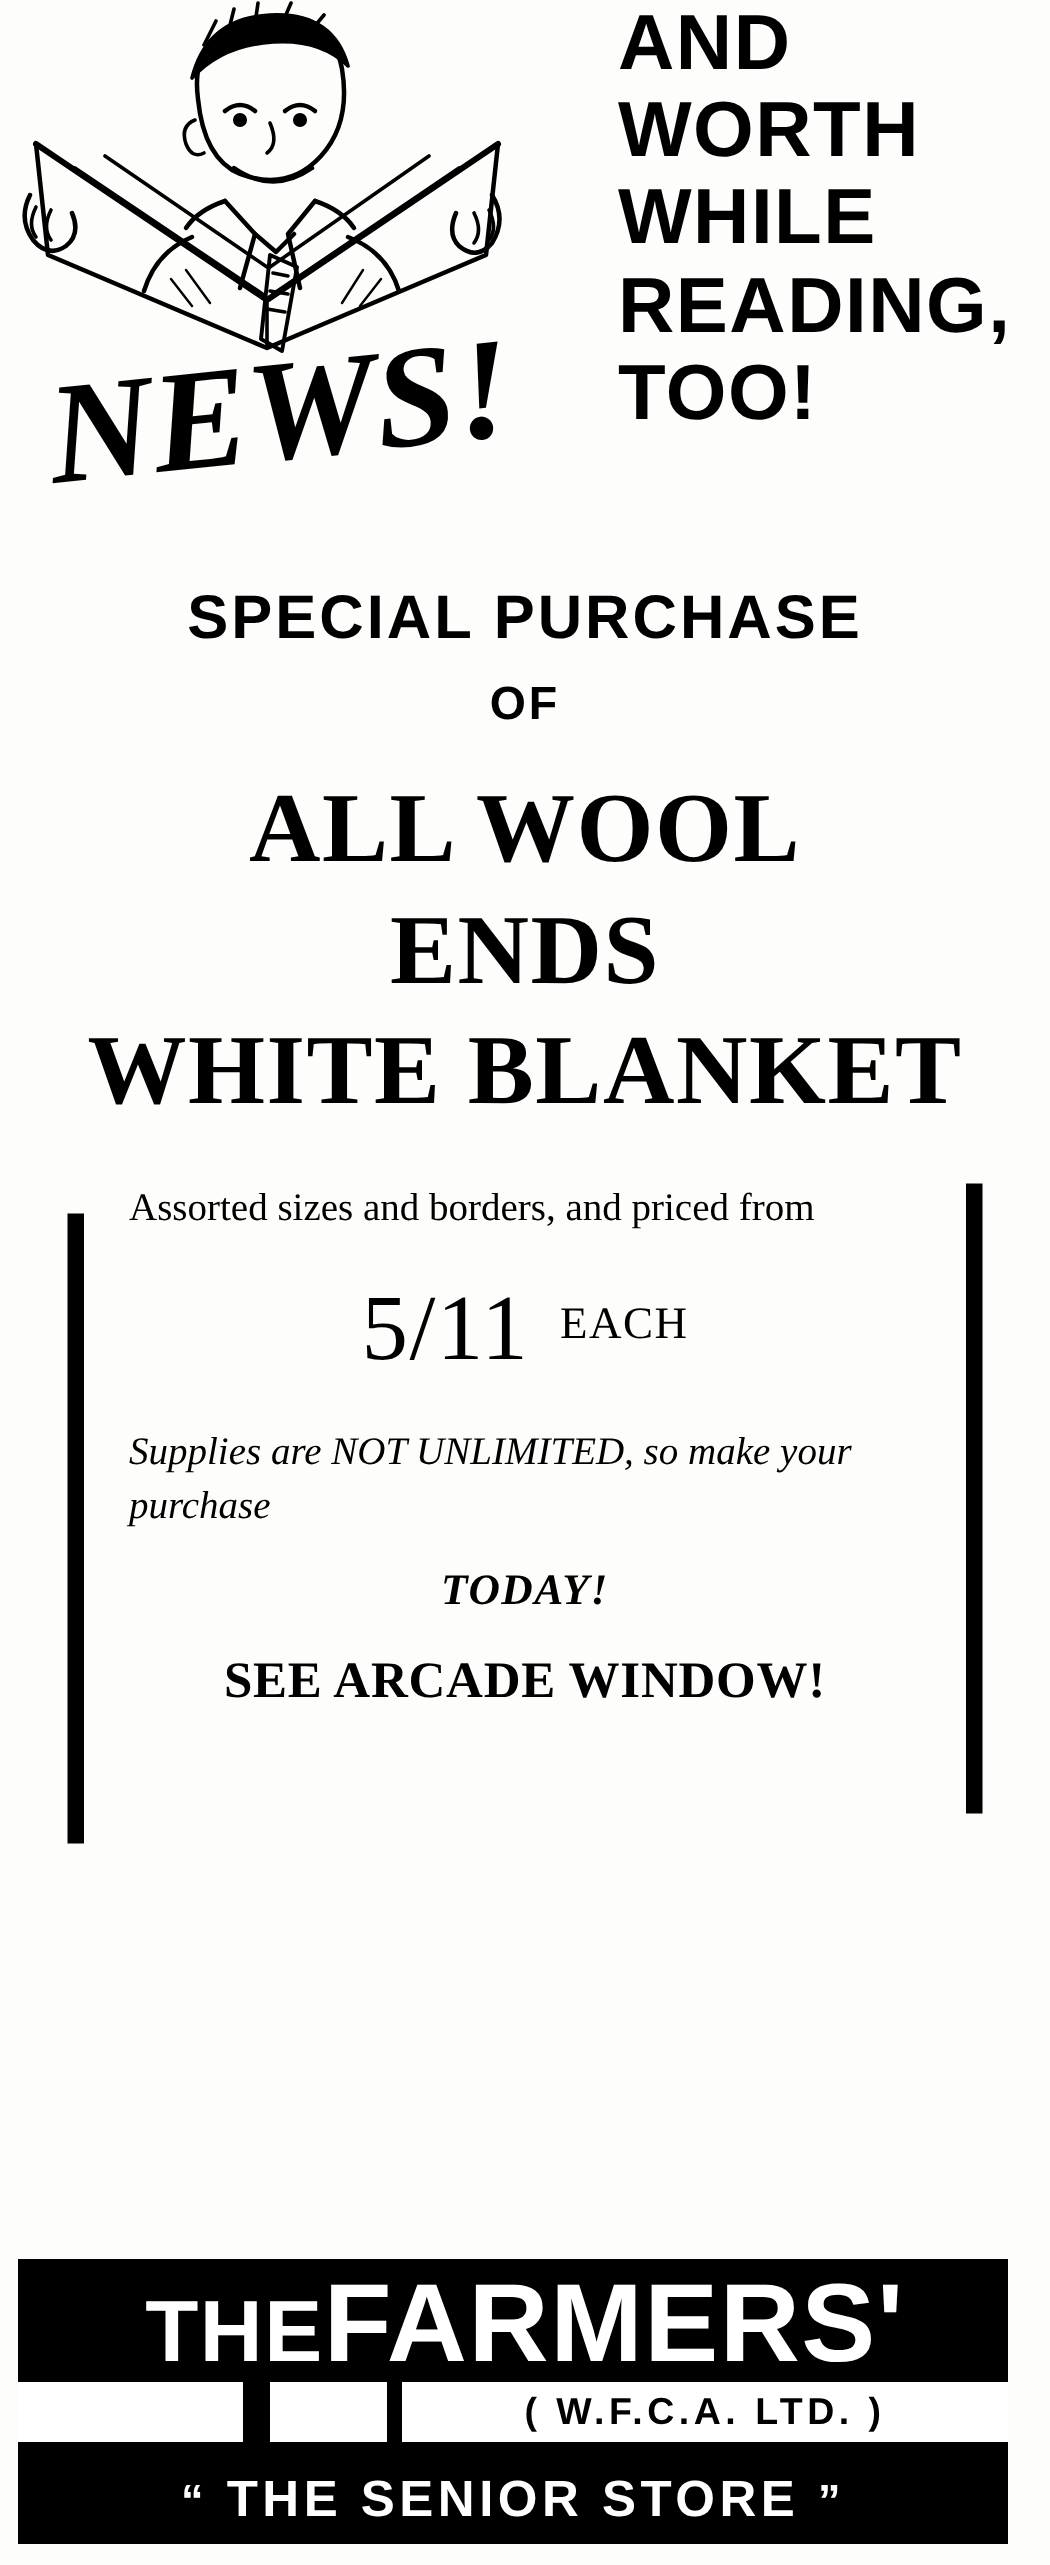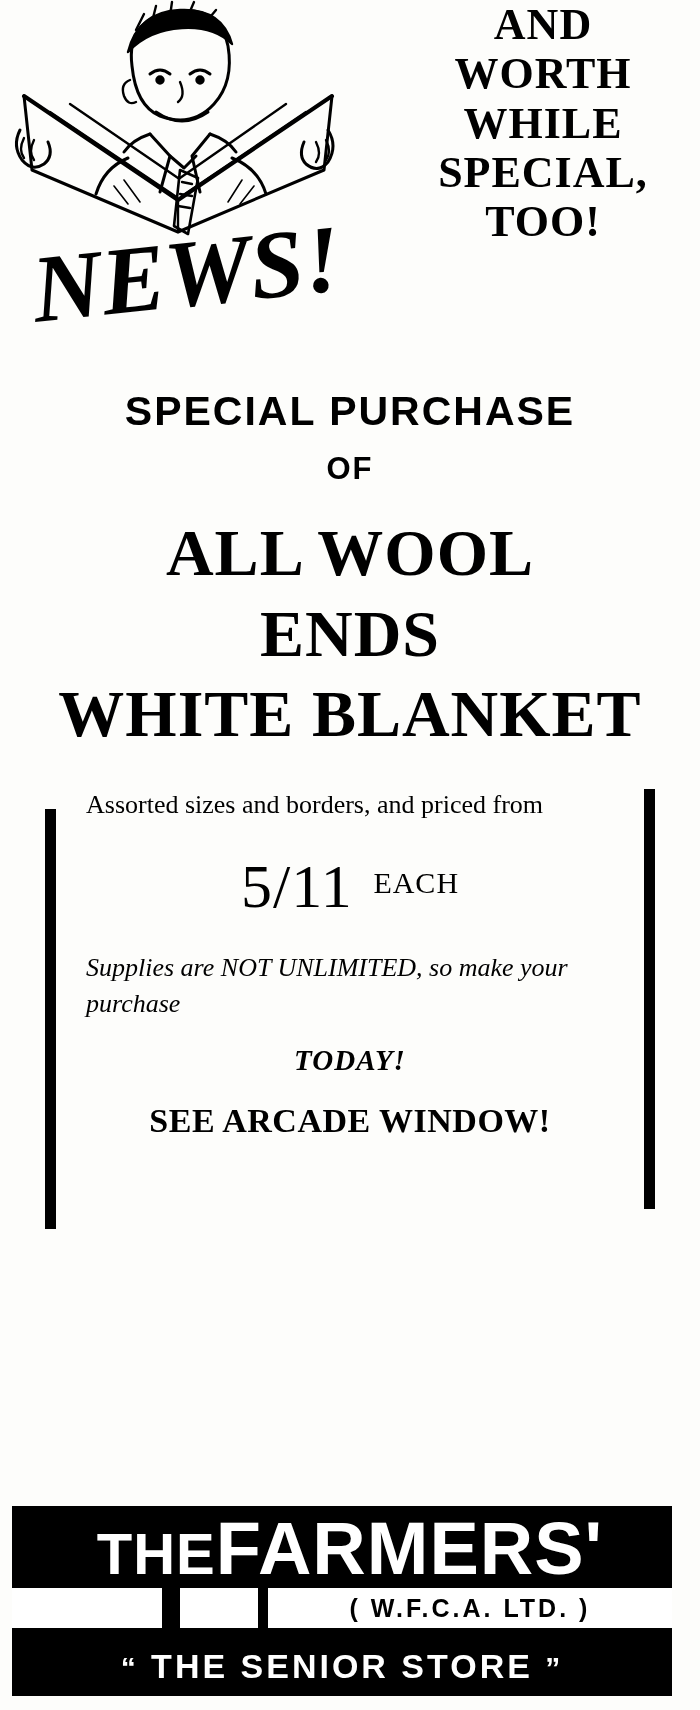--- a/index.html
+++ b/index.html
@@ -34,24 +34,23 @@
     left: 10px;
     top: 0px;
     width: 380px;
     height: 370px;
   }
   .headline-right {
     position: absolute;
     right: 26px;
     top: 0px;
     width: 262px;
-    text-align: center;
-    font-family: Liberation Serif, serif;
-    font-weight: bold;
-    font-size: 44px;
+    font-family: Liberation Sans, sans-serif;
+    font-weight: bold;
+    font-size: 52px;
     line-height: 1.12;
     letter-spacing: 1px;
   }
   .headline-right div { white-space: nowrap; }
 
   
   .special {
     margin-top: 18px;
     text-align: center;
     font-family: "Liberation Sans", sans-serif;
@@ -278,21 +277,21 @@
           <text x="26" y="322" font-family="Liberation Serif, serif" font-size="96" font-weight="bold" font-style="italic" transform="rotate(-6 26 322)">NEWS!</text>
         </g>
       </svg>
       
     </div>
 
     <div class="headline-right">
       <div>AND</div>
       <div>WORTH</div>
       <div>WHILE</div>
-      <div>SPECIAL,</div>
+      <div>READING,</div>
       <div>TOO!</div>
     </div>
   </div>
 
   <div class="special">SPECIAL PURCHASE</div>
   <div class="of">OF</div>
   <div class="bigline first">ALL WOOL</div>
   <div class="bigline">ENDS</div>
   <div class="bigline">WHITE BLANKET</div>
 

